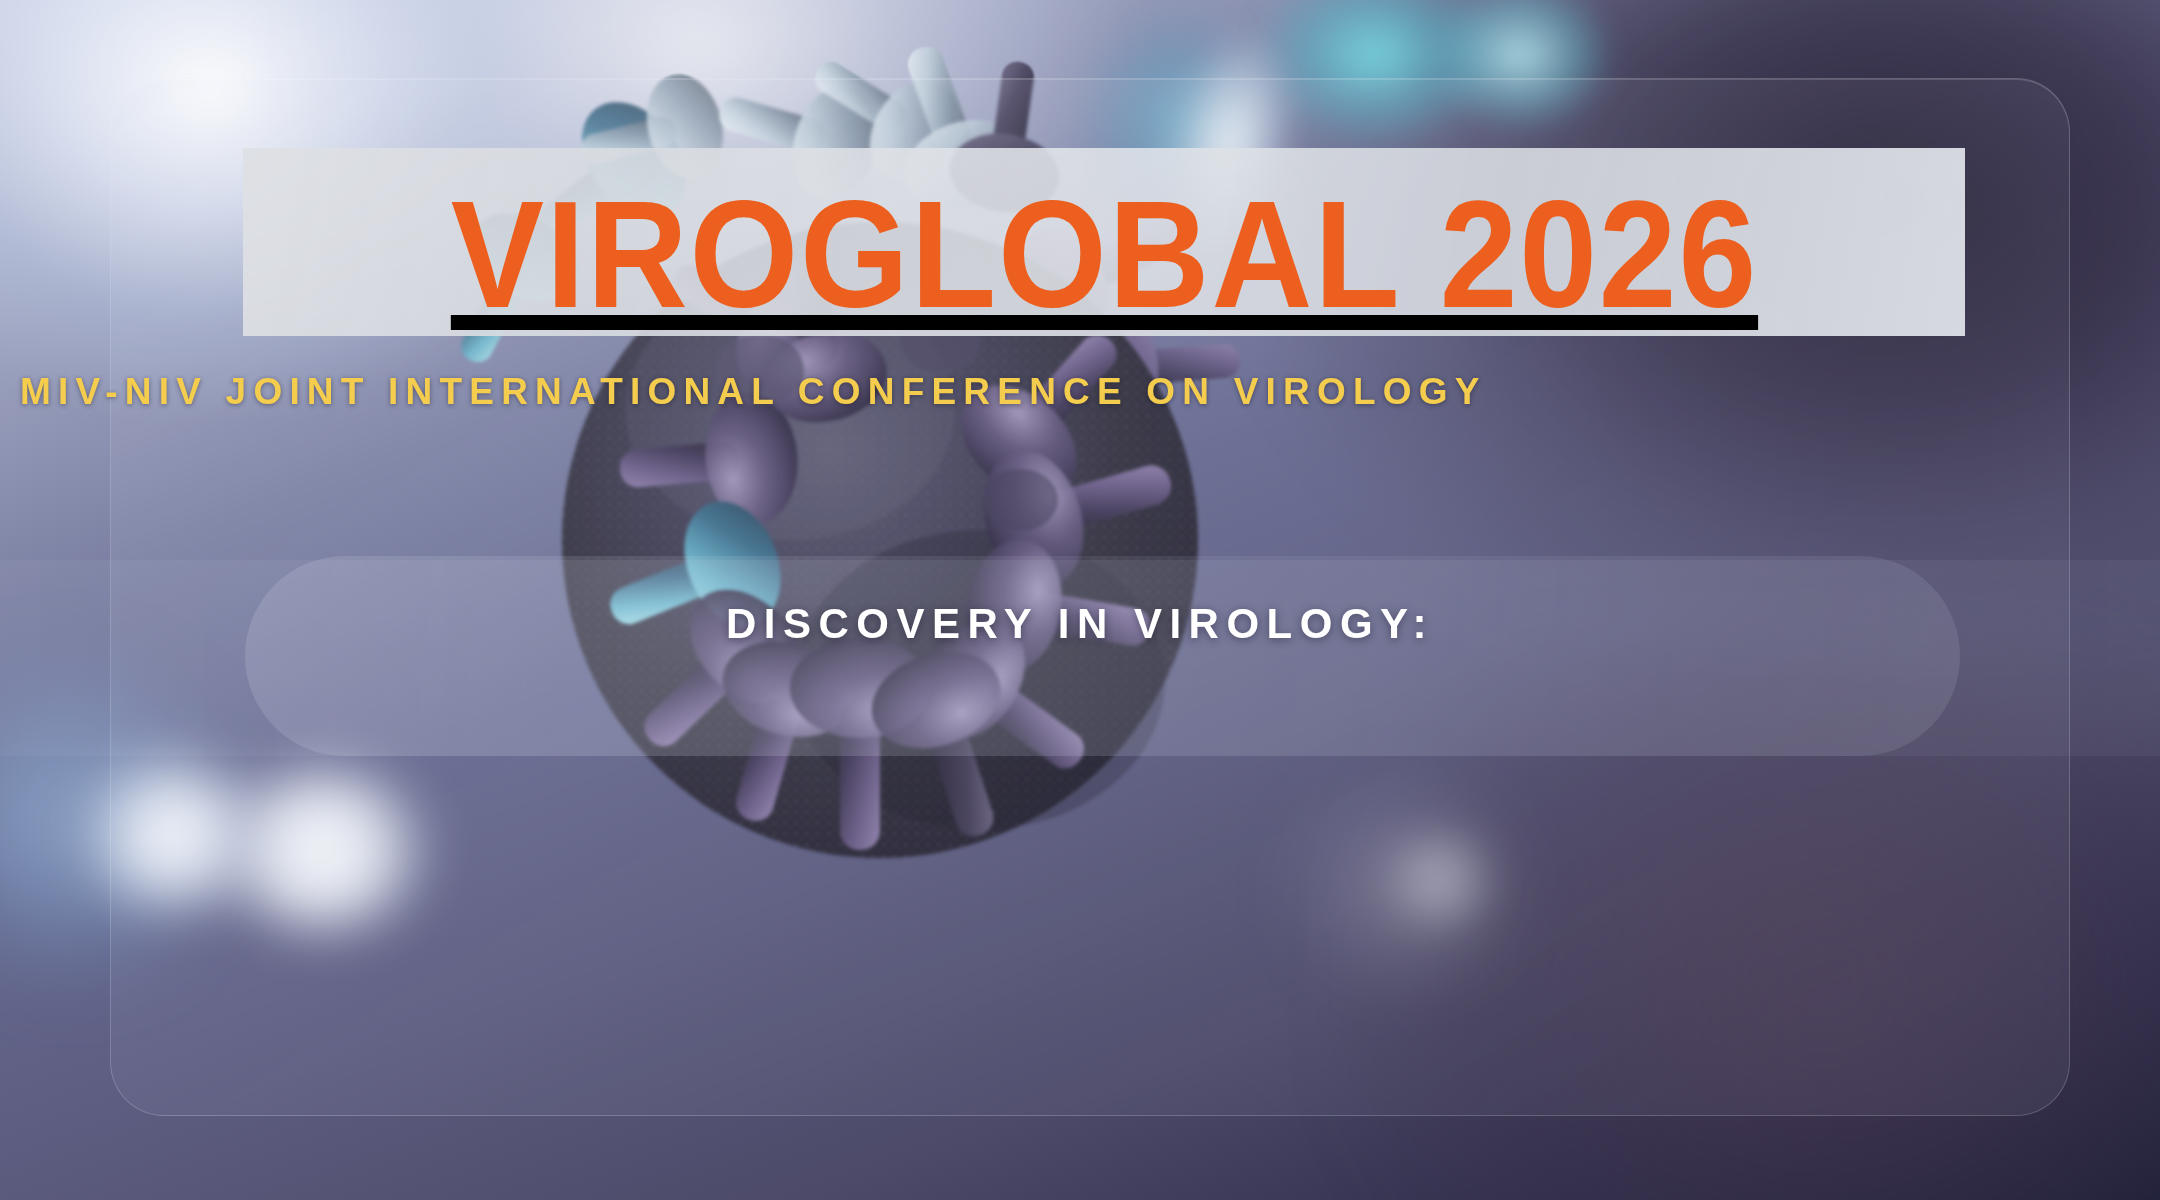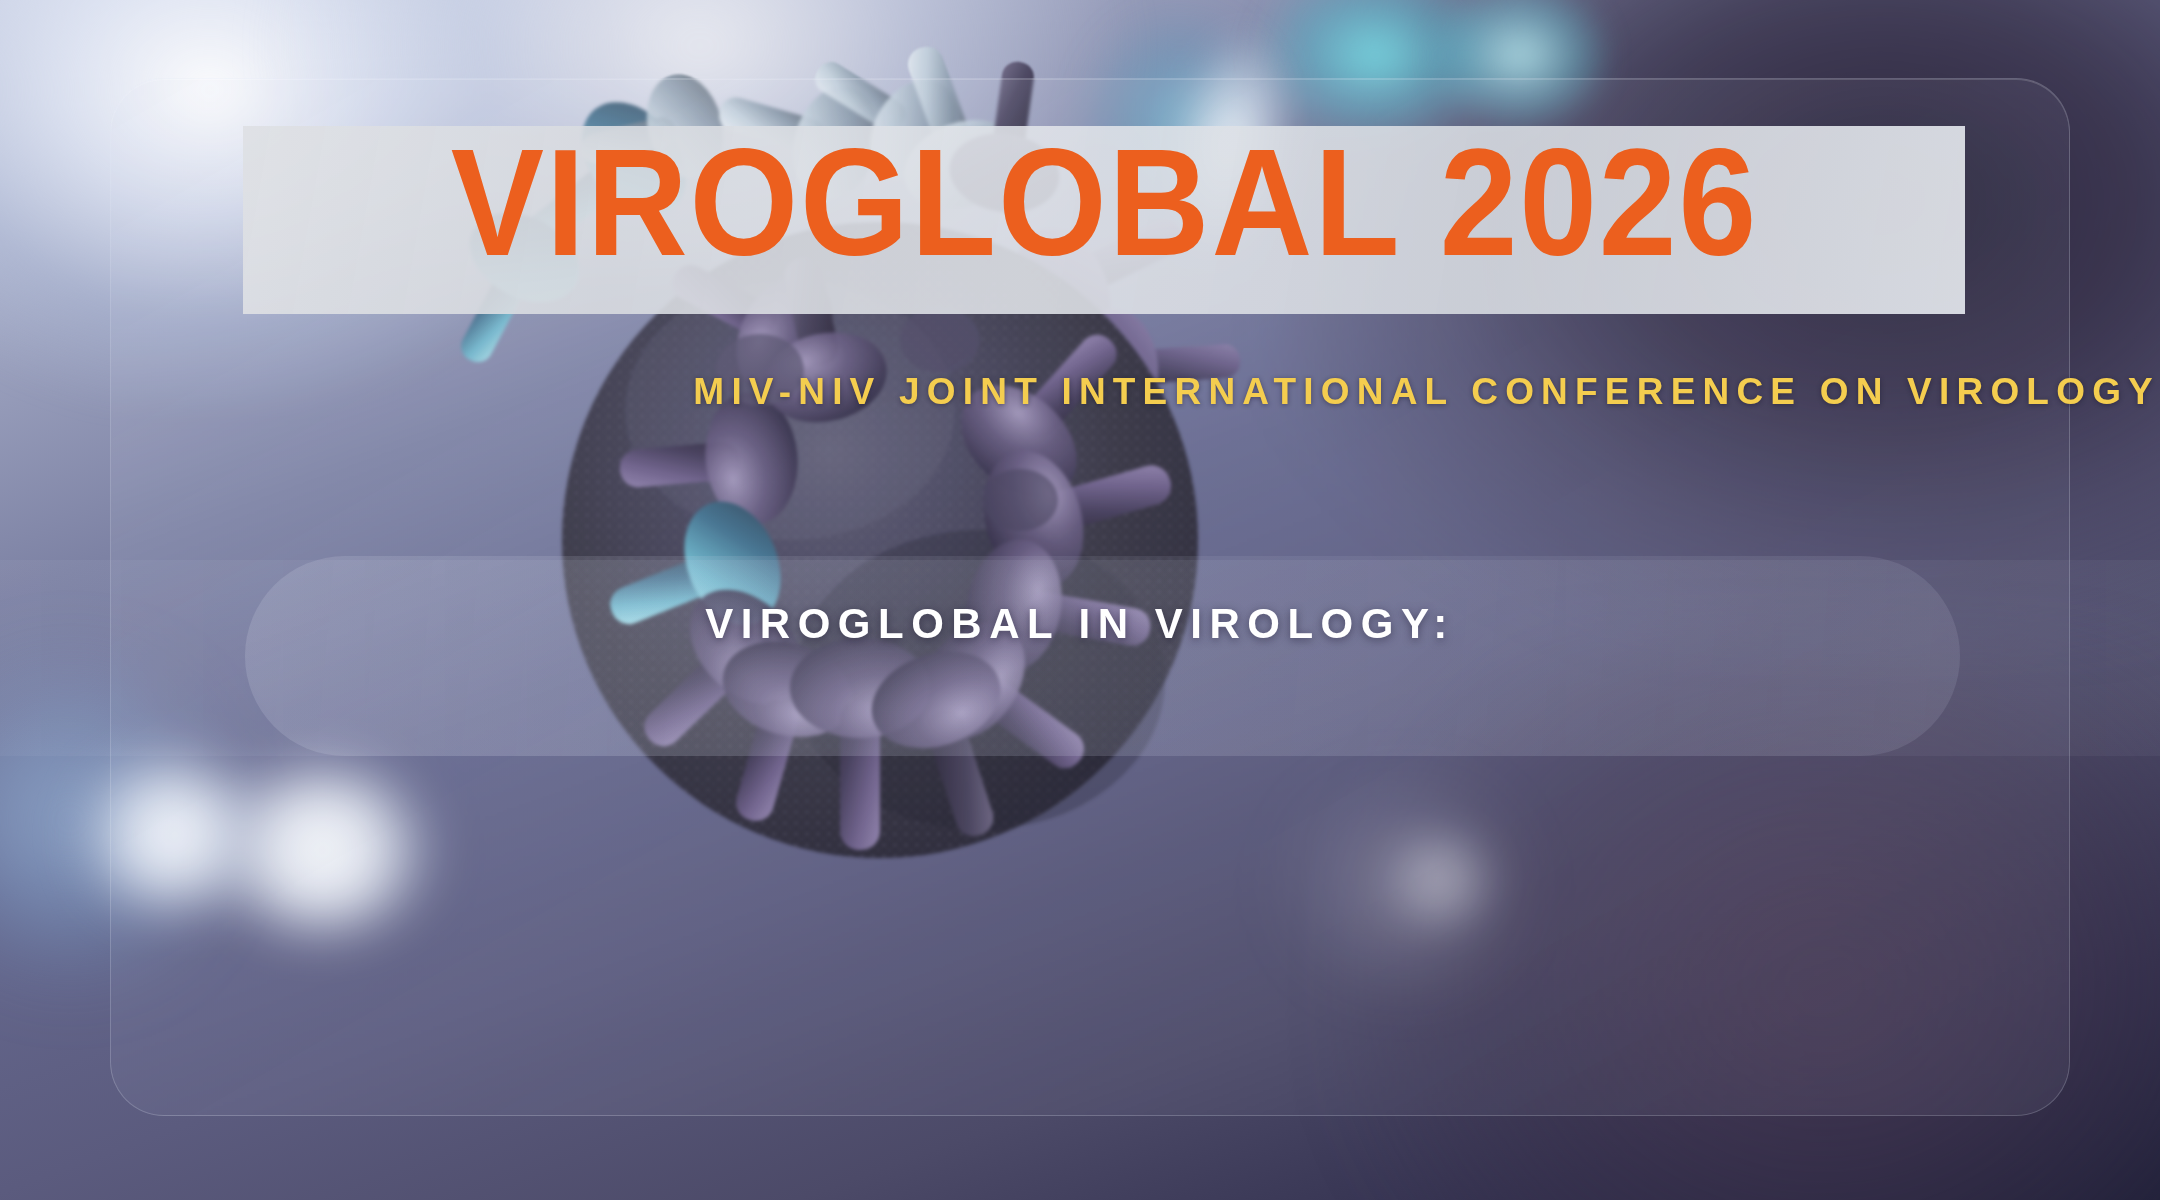--- a/index.html
+++ b/index.html
@@ -83,44 +83,45 @@
     position:absolute; left:110px; top:78px; width:1960px; height:1038px;
     border-radius:54px;
     background:linear-gradient(150deg, rgba(226,230,246,.10) 0%, rgba(210,216,238,.07) 38%, rgba(196,200,224,.055) 70%, rgba(186,190,216,.09) 100%);
     border:1px solid rgba(236,240,252,.20);
     box-shadow:inset 0 1px 0 rgba(255,255,255,.16);
     backdrop-filter:blur(1.5px);
   }
 
   
   .title-panel {
-    position:absolute; left:243px; top:126px; width:1722px; height:188px;
+    position:absolute; left:243px; top:148px; width:1722px; height:188px;
     background:linear-gradient(100deg,
        rgba(222,224,228,.93) 0%, rgba(216,219,224,.90) 22%,
        rgba(226,229,234,.88) 46%, rgba(214,218,224,.90) 72%,
        rgba(226,229,235,.93) 100%);
-    display:flex; align-items:flex-start; justify-content:center;
+    display:flex; align-items:flex-end; justify-content:center;
     overflow:hidden;
+    text-decoration:underline;
   }
   .title-text {
     font-family:"Liberation Sans Narrow","Liberation Sans", sans-serif;
     font-weight:700;
     font-size:152px;
     line-height:1;
     letter-spacing:2px;
     color:#ec5f1e;
     transform:scaleX(.92);
     white-space:nowrap;
     padding-bottom:6px;
   }
 
   
   .subtitle-row {
     position:absolute; left:0; right:0; top:371px;
-    display:flex; justify-content:flex-end;
+    display:flex; justify-content:flex-start;padding-left:20px;
   }
   .subtitle-text {
     font-family:"Liberation Sans Narrow","Liberation Sans", sans-serif;
     font-weight:700;
     font-size:37px;
     letter-spacing:7.2px;
     color:#f4cd4f;
     white-space:nowrap;
     text-shadow:0 1px 5px rgba(20,18,40,.45);
   }
@@ -329,16 +330,16 @@
   <div class="title-panel">
     <div class="title-text">VIROGLOBAL 2026</div>
   </div>
 
   <div class="subtitle-row">
     <div class="subtitle-text">MIV-NIV JOINT INTERNATIONAL CONFERENCE ON VIROLOGY</div>
   </div>
 
   <div class="tagline-panel"></div>
   <div class="tagline-wrap">
-    <div class="tagline-line tagline-1">VIROGLOBAL IN VIROLOGY:</div>
+    <div class="tagline-line tagline-1">DISCOVERY IN VIROLOGY:</div>
   </div>
 
 </div>
 
 </body></html>

